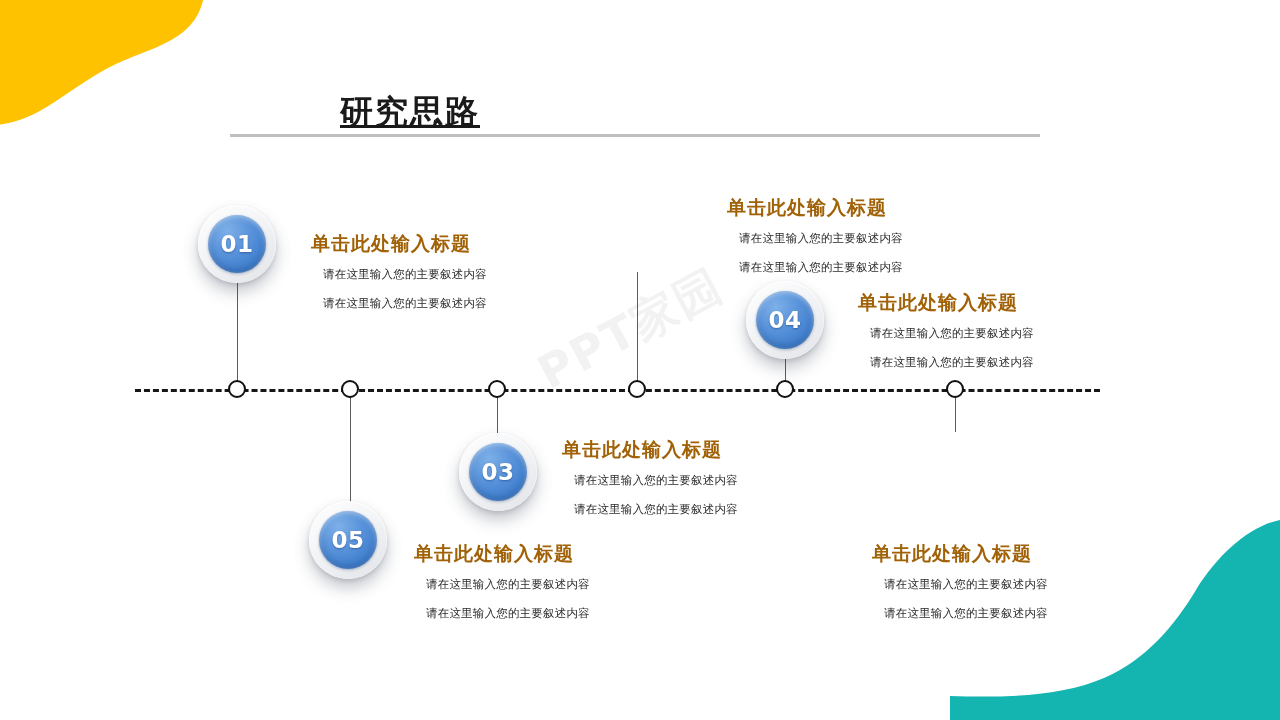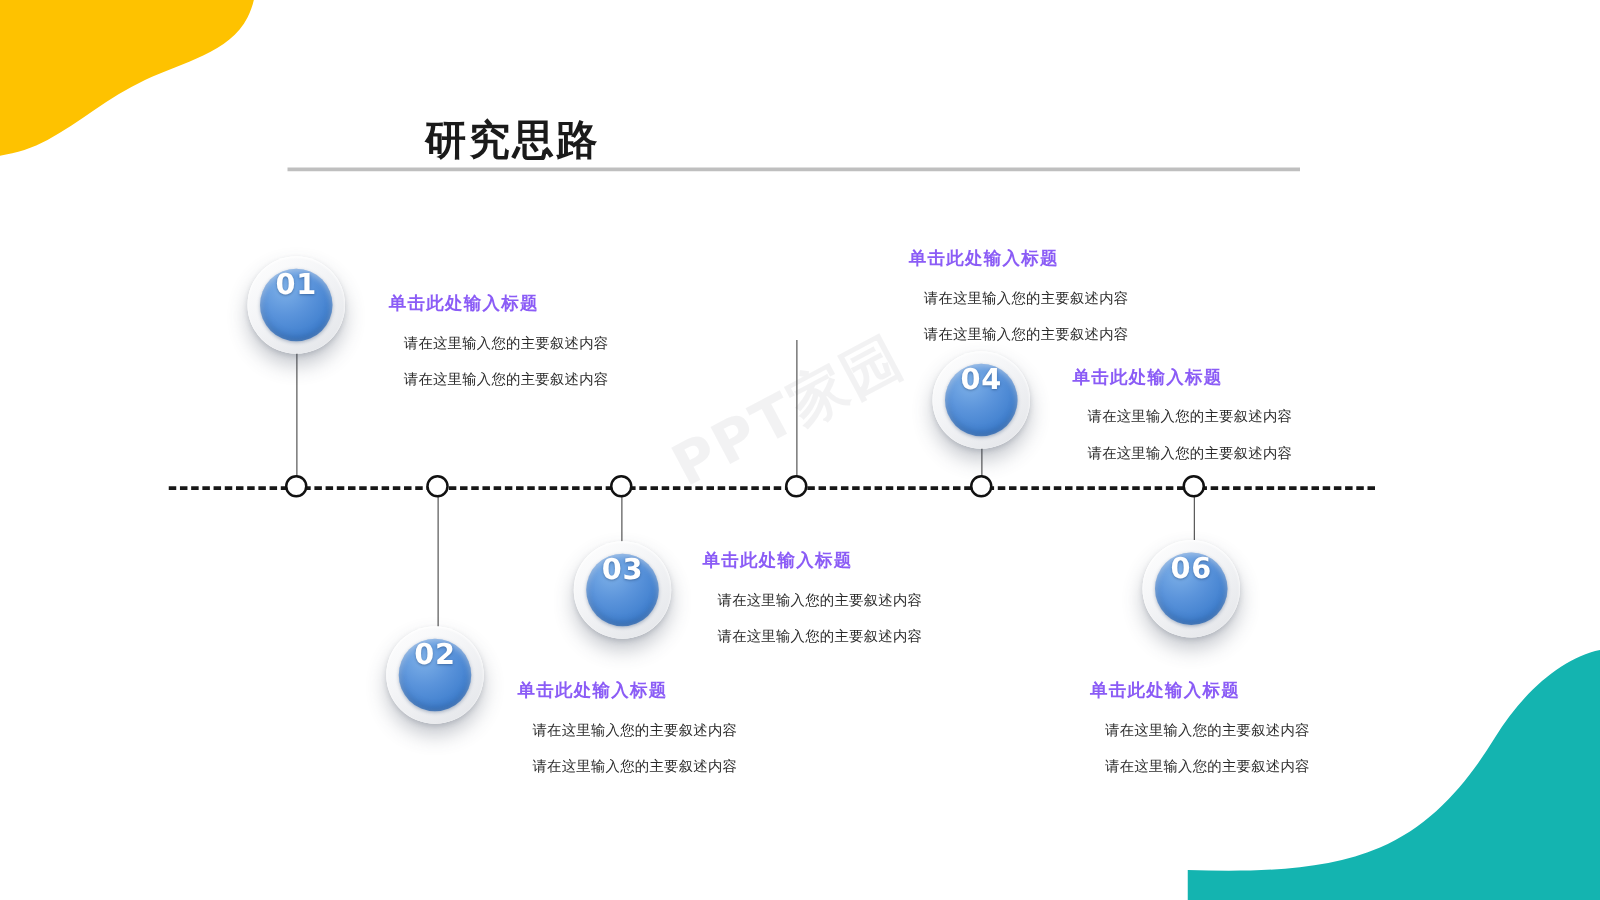--- a/index.html
+++ b/index.html
@@ -66,20 +66,21 @@
     position: absolute;
     left: 110px;
     top: 0px;
     margin: 0;
     font-size: 33px;
     line-height: 40px;
     font-weight: bold;
     color: #1a1a1a;
     letter-spacing: 2px;
     font-family: "DejaVu Sans", "Liberation Sans", sans-serif;
+    text-decoration: underline;
   }
   #title-rule {
     position: absolute;
     left: 0;
     top: 42px;
     width: 810px;
     height: 3px;
     background: #bfbfbf;
   }
 
@@ -130,43 +131,43 @@
   .medallion-inner {
     width: 58px;
     height: 58px;
     border-radius: 50%;
     background: radial-gradient(circle at 34% 27%, #7db0e8 0%, #5b94db 38%, #4281cf 70%, #3571bd 100%);
     box-shadow:
       inset 0 2px 5px rgba(255, 255, 255, 0.45),
       inset 0 -3px 6px rgba(25, 60, 110, 0.35),
       0 1px 3px rgba(30, 60, 110, 0.35);
     display: flex;
-    align-items: flex-start;
+    align-items: center;
     justify-content: center;
   }
   .medallion-number {
     color: #ffffff;
     font-size: 23px;
     font-weight: bold;
     letter-spacing: 0.5px;
     font-family: "DejaVu Sans", "Liberation Sans", sans-serif;
     text-shadow: 0 1px 2px rgba(20, 50, 95, 0.45);
   }
 
   
   .item-text {
     position: absolute;
     width: 300px;
   }
   .item-heading {
     margin: 0 0 3px 0;
-    font-size: 14px;
+    font-size: 19px;
     line-height: 22px;
     font-weight: bold;
-    color: #8b5cf6;
+    color: #a16207;
     letter-spacing: 1px;
     font-family: "DejaVu Sans", "Liberation Sans", sans-serif;
   }
   .item-line {
     margin: 12px;
     font-size: 11.5px;
     line-height: 17px;
     color: #2b2b2b;
     letter-spacing: 0.2px;
     font-family: "DejaVu Sans", "Liberation Sans", sans-serif;
@@ -214,21 +215,21 @@
     </div>
   </div>
   <div class="item-text" style="left:311px; top:232px;">
     <p class="item-heading">单击此处输入标题</p>
     <p class="item-line">请在这里输入您的主要叙述内容</p>
     <p class="item-line">请在这里输入您的主要叙述内容</p>
   </div>
 
   <div class="medallion" style="left:309px; top:501px;">
     <div class="medallion-inner">
-      <span class="medallion-number">02</span>
+      <span class="medallion-number">05</span>
     </div>
   </div>
   <div class="item-text" style="left:414px; top:542px;">
     <p class="item-heading">单击此处输入标题</p>
     <p class="item-line">请在这里输入您的主要叙述内容</p>
     <p class="item-line">请在这里输入您的主要叙述内容</p>
   </div>
 
   <div class="medallion" style="left:459px; top:433px;">
     <div class="medallion-inner">
@@ -251,24 +252,19 @@
     <div class="medallion-inner">
       <span class="medallion-number">04</span>
     </div>
   </div>
   <div class="item-text" style="left:858px; top:291px;">
     <p class="item-heading">单击此处输入标题</p>
     <p class="item-line">请在这里输入您的主要叙述内容</p>
     <p class="item-line">请在这里输入您的主要叙述内容</p>
   </div>
 
-  <div class="medallion" style="left:914px; top:432px;">
-    <div class="medallion-inner">
-      <span class="medallion-number">06</span>
-    </div>
-  </div>
   <div class="item-text" style="left:872px; top:542px;">
     <p class="item-heading">单击此处输入标题</p>
     <p class="item-line">请在这里输入您的主要叙述内容</p>
     <p class="item-line">请在这里输入您的主要叙述内容</p>
   </div>
 
 </div>
 
 </body></html>

